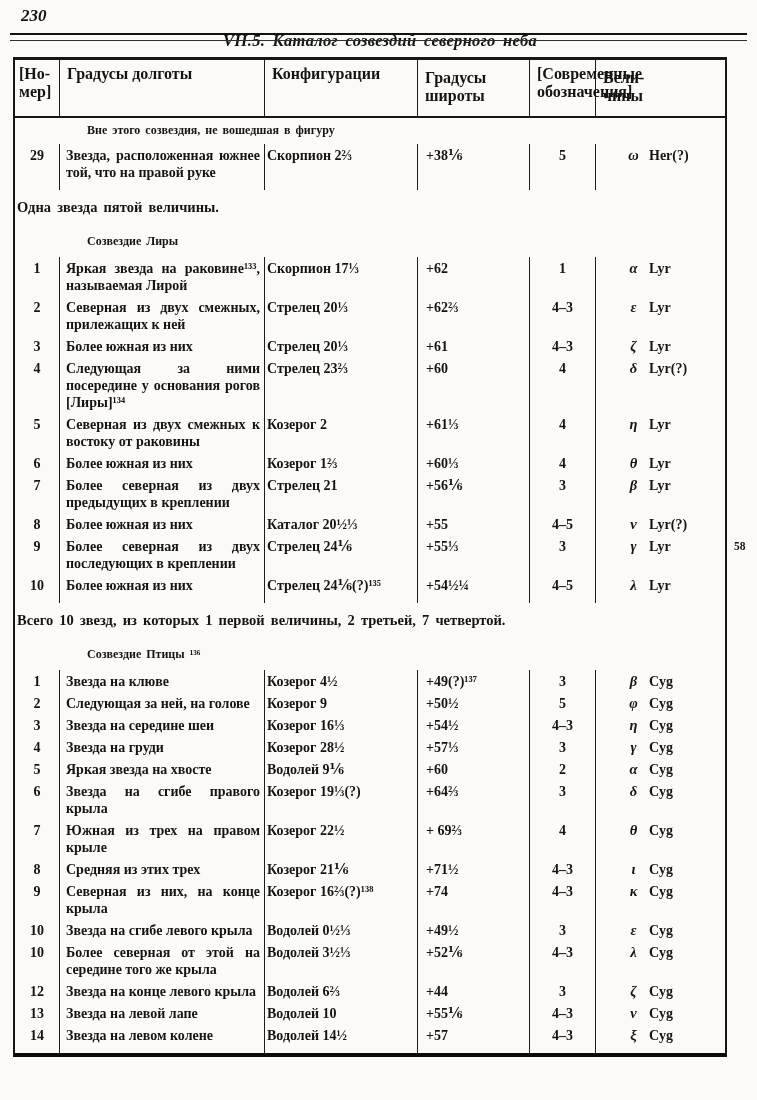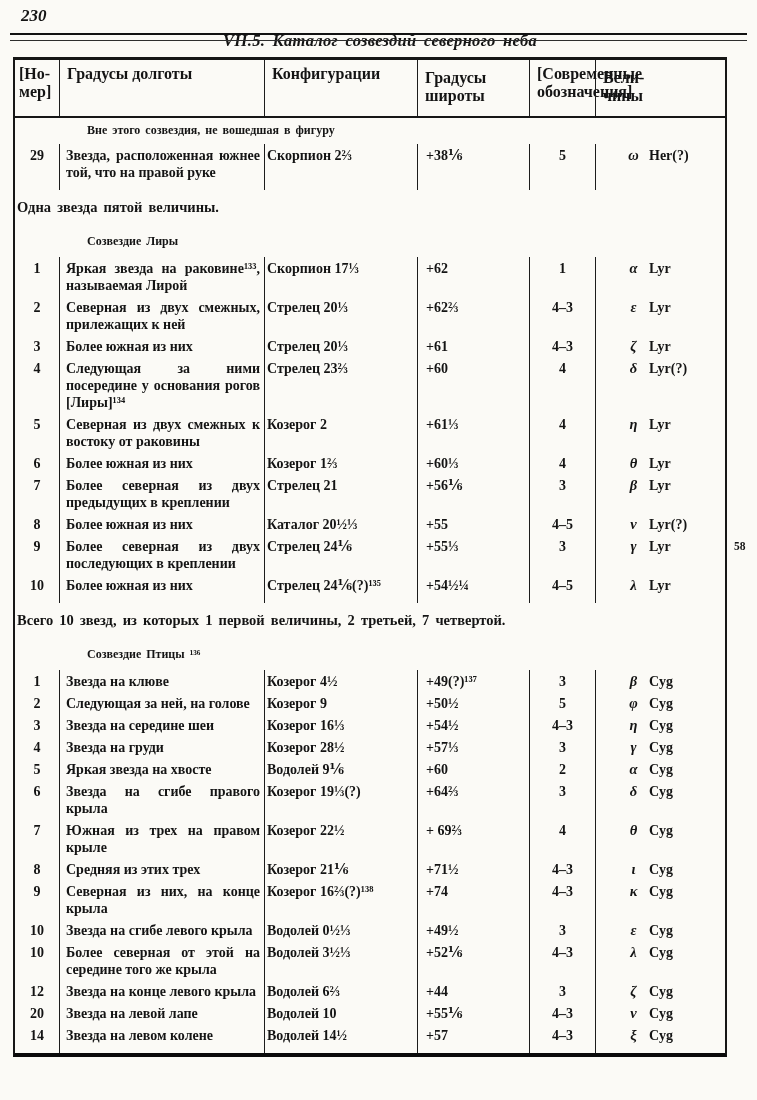--- a/index.html
+++ b/index.html
@@ -318,21 +318,21 @@
         </div>
         <div class="td c-num">12</div>
         <div class="td c-config">Звезда на конце левого крыла</div>
         <div class="td c-lon">Водолей 6⅔</div>
         <div class="td c-lat">+44</div>
         <div class="td c-mag">3</div>
         <div class="td c-des">
           <span class="greek">ζ</span>
           <span>Cyg</span>
         </div>
-        <div class="td c-num">20</div>
+        <div class="td c-num">13</div>
         <div class="td c-config">Звезда на левой лапе</div>
         <div class="td c-lon">Водолей 10</div>
         <div class="td c-lat">+55⅙</div>
         <div class="td c-mag">4–3</div>
         <div class="td c-des">
           <span class="greek">ν</span>
           <span>Cyg</span>
         </div>
         <div class="td c-num last-row">14</div>
         <div class="td c-config last-row">Звезда на левом колене</div>

